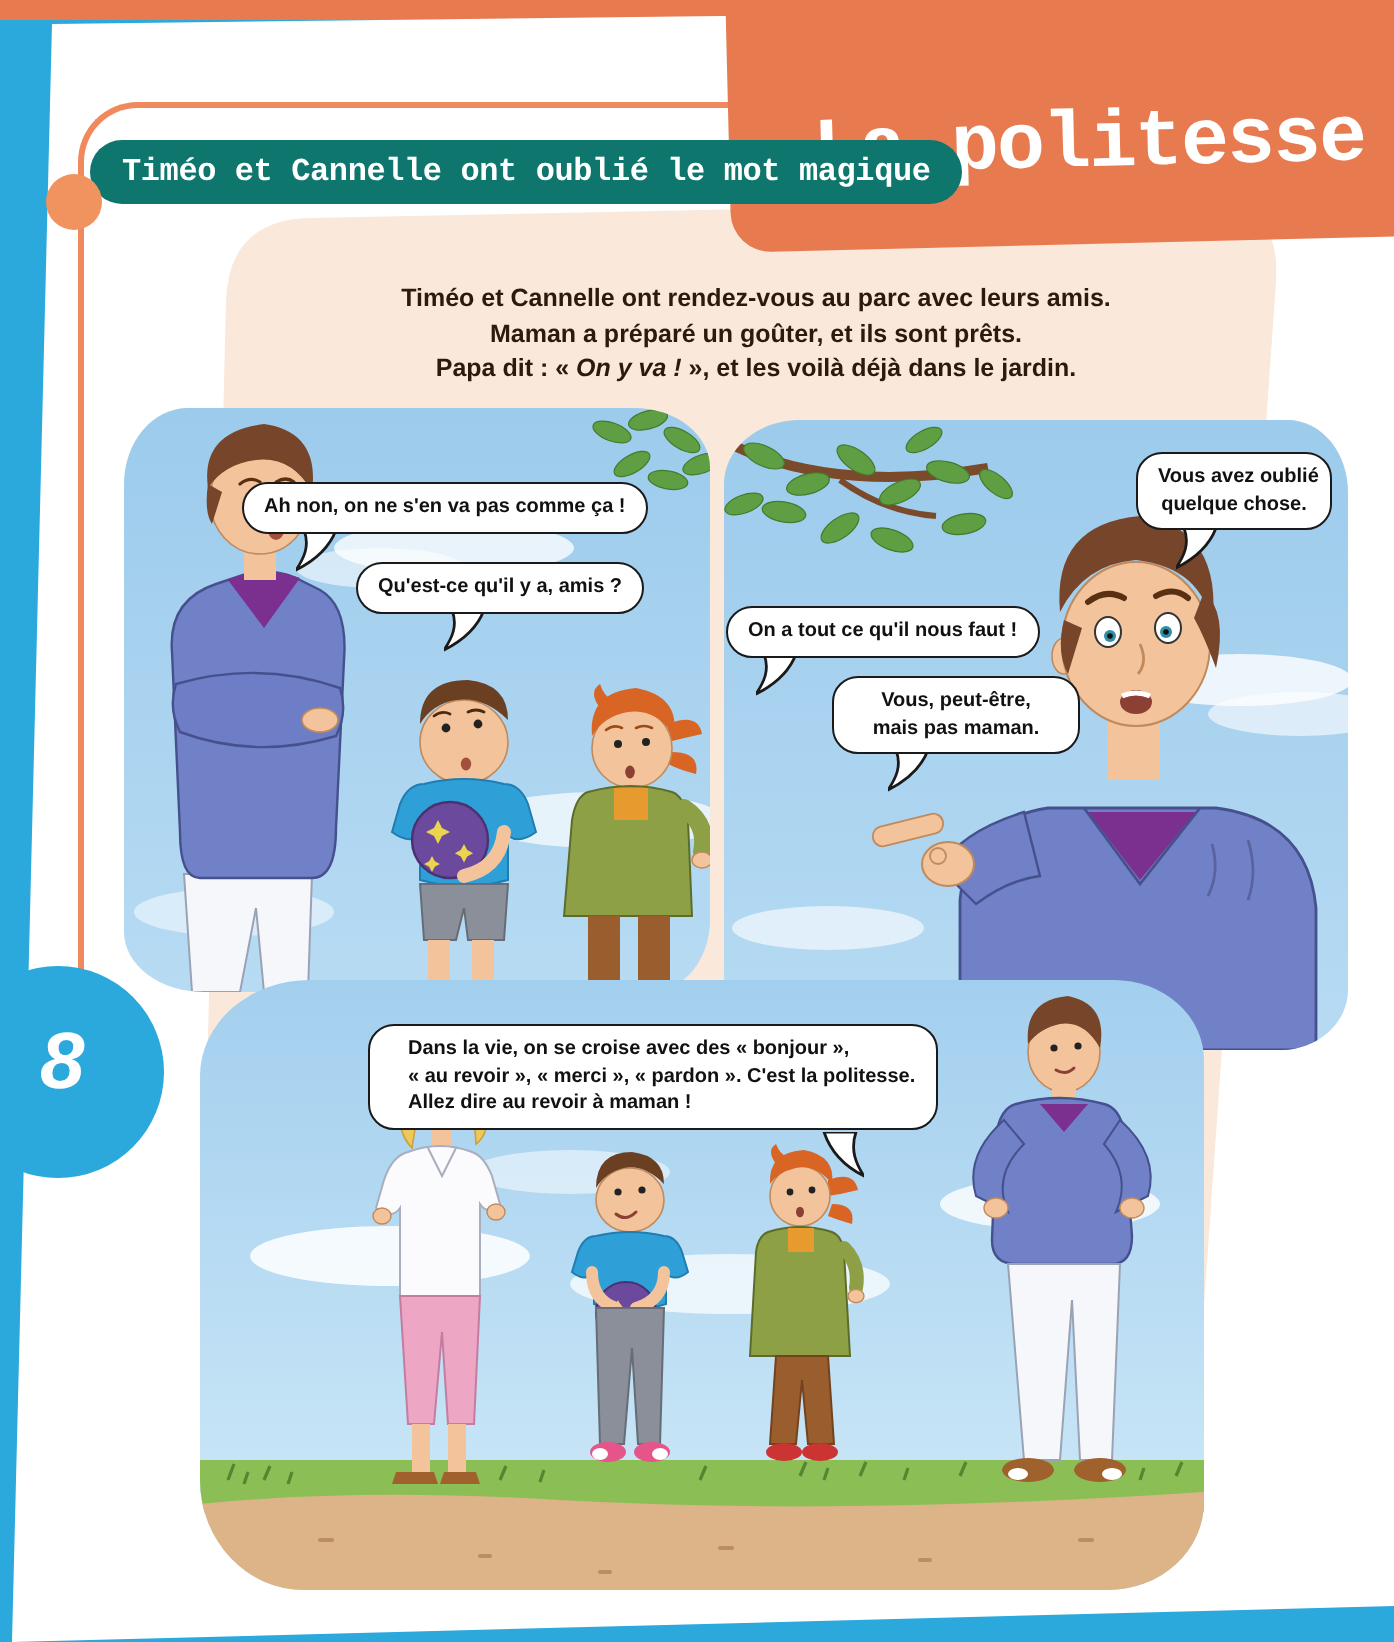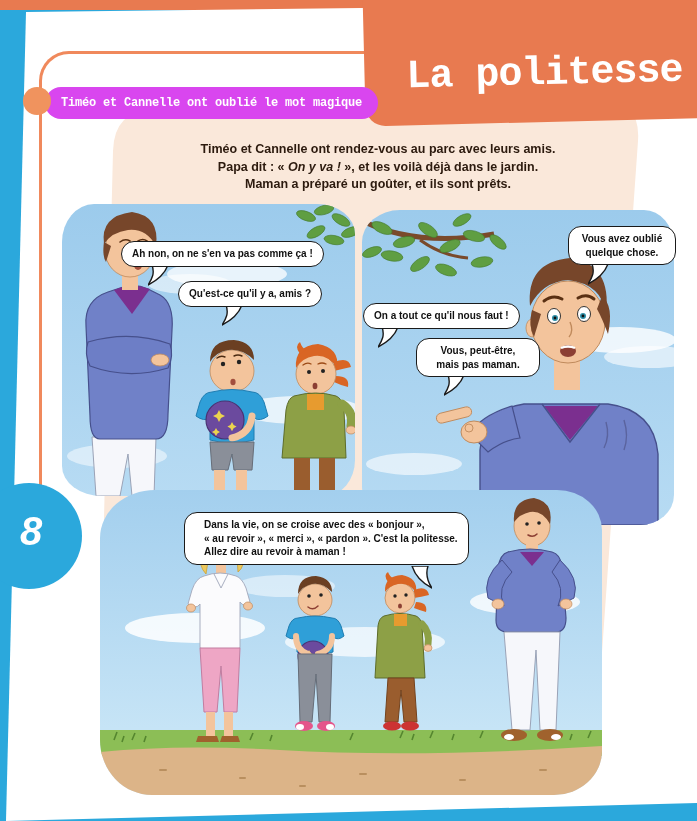--- a/index.html
+++ b/index.html
@@ -17,22 +17,22 @@
   
   .peach-blob{position:absolute;left:0;top:0;}
   
   .banner{position:absolute;left:364px;top:-18px;width:360px;height:140px;
       background:#e87a50;border-bottom-left-radius:20px;transform:rotate(-1.4deg);
       display:flex;align-items:flex-end;justify-content:center;}
   .banner .title{color:#fff;font-family:"Liberation Mono",monospace;font-weight:700;
       font-size:40px;letter-spacing:-1px;margin-bottom:26px;white-space:nowrap;}
   .badge-dot{position:absolute;left:23px;top:87px;width:28px;height:28px;border-radius:50%;
       background:#f0935e;z-index:21;}
-  .badge{position:absolute;left:45px;top:87px;height:32px;background:#d946ef;border-radius:17px;
-      color:#fff;font-family:"Liberation Mono",monospace;font-weight:700;font-size:12px;
+  .badge{position:absolute;left:45px;top:70px;height:32px;background:#0f766e;border-radius:17px;
+      color:#fff;font-family:"Liberation Mono",monospace;font-weight:700;font-size:16px;
       letter-spacing:-.2px;display:flex;align-items:center;padding:0 16px;z-index:20;
       white-space:nowrap;}
   
   .intro{position:absolute;left:128px;top:141px;width:500px;text-align:center;
       color:#2c1a0e;font-weight:700;font-size:12.5px;line-height:17.5px;z-index:15;}
   .intro em{font-style:italic;}
   
   .panel{position:absolute;overflow:hidden;z-index:10;}
   .panel svg{position:absolute;left:0;top:0;}
   .panel1{left:62px;top:204px;width:293px;height:292px;
@@ -324,21 +324,21 @@
   <svg class="tail" style="left:222px;top:305px;" width="24" height="22" viewBox="0 0 24 22">
     <path d="M4,0 C7,8 4,14 0,20 C10,15 17,8 20,0 Z"></path>
     </svg>
   <div class="bubble" style="left:178px;top:281px;">
     <span class="bline">Qu'est-ce qu'il y a, amis ?</span>
   </div>
 
   <svg class="tail" style="left:588px;top:264px;" width="24" height="22" viewBox="0 0 24 22">
     <path d="M4,0 C7,8 4,14 0,20 C10,15 17,8 20,0 Z"></path>
     </svg>
-  <div class="bubble multi" style="left:568px;top:226px;width:108px;">
+  <div class="bubble multi" style="left:568px;top:226px;width:98px;">
     <span class="bline">Vous avez oublié</span>
     <span class="bline">quelque chose.</span>
   </div>
 
   <svg class="tail" style="left:378px;top:327px;" width="24" height="22" viewBox="0 0 24 22">
     <path d="M4,0 C7,8 4,14 0,20 C10,15 17,8 20,0 Z"></path>
     </svg>
   <div class="bubble" style="left:363px;top:303px;">
     <span class="bline">On a tout ce qu'il nous faut !</span>
   </div>
@@ -361,21 +361,21 @@
   </div>
 
   <div class="banner">
     <div class="title">La politesse</div>
   </div>
   <div class="badge-dot"></div>
   <div class="badge">Timéo et Cannelle ont oublié le mot magique</div>
 
   <div class="intro">
     <div>Timéo et Cannelle ont rendez-vous au parc avec leurs amis.</div>
+    <div>Maman a préparé un goûter, et ils sont prêts.</div>
     <div><span>Papa dit : « </span><em>On y va !</em><span> », et les voilà déjà dans le jardin.</span></div>
-    <div>Maman a préparé un goûter, et ils sont prêts.</div>
   </div>
 
   <div class="page-num">
     <span>8</span>
   </div>
 
 </div>
 
 </body></html>

